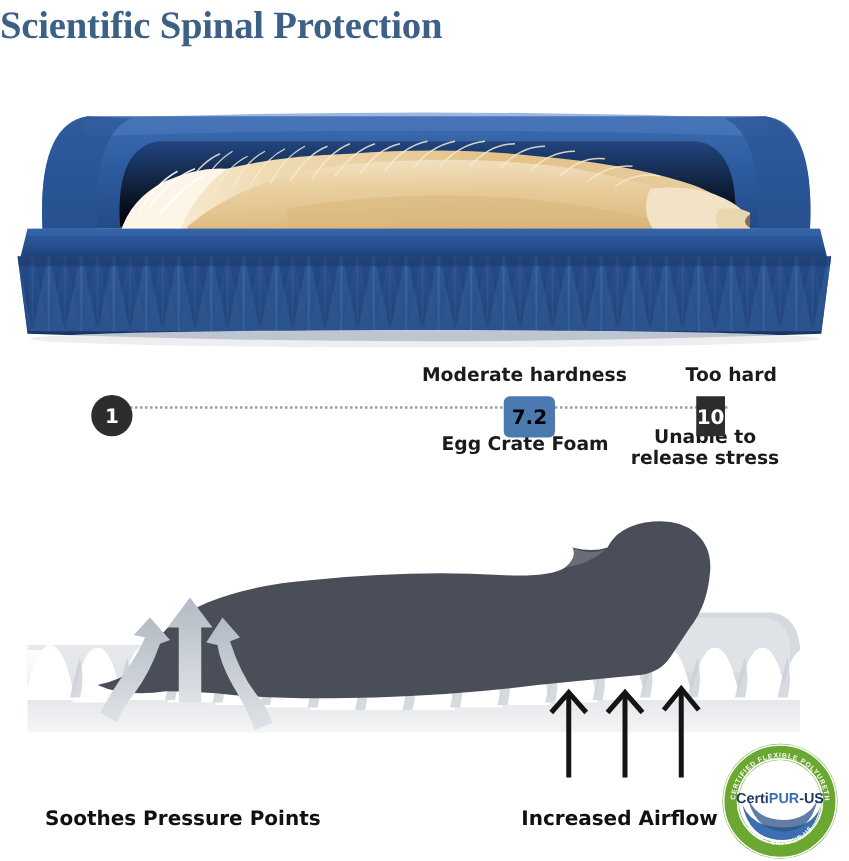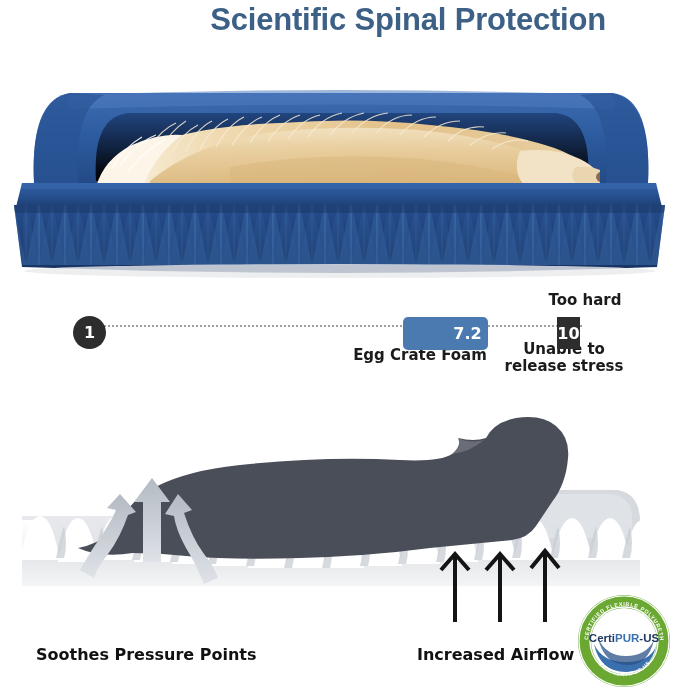--- a/index.html
+++ b/index.html
@@ -3,23 +3,23 @@
 <meta charset="utf-8">
 <style>
   html,body{margin:0;padding:0;background:#fff;}
   body{
     width:679px;height:689px;position:relative;overflow:hidden;
     font-family:"Liberation Sans","DejaVu Sans",sans-serif;
     background:#ffffff;
   }
   
   .title{
-    position:absolute;left:0;top:2px;width:606px;text-align:right;
+    position:absolute;left:0;top:2px;width:606px;text-align:left;
     font-size:31px;font-weight:bold;color:#3d6186;letter-spacing:-0.2px;
-    font-family:Liberation Sans, sans-serif;
+    font-family:Liberation Serif, serif;
   }
   
   .hero{position:absolute;left:0;top:55px;width:679px;height:230px;}
   .hero svg{display:block;width:679px;height:230px;}
   
   .scale{position:absolute;left:0;top:292px;width:679px;height:106px;}
   .sc-lab{
     position:absolute;font-size:15px;font-weight:bold;color:#1b1b1b;
     font-family:"DejaVu Sans",sans-serif;text-align:center;line-height:1.12;
   }
@@ -34,24 +34,23 @@
     border-top:2px dotted #9aa0a6;
   }
   .m1{
     position:absolute;left:73px;top:316px;width:33px;height:33px;border-radius:50%;
     background:#2d2d2d;color:#fff;font-size:16px;font-weight:bold;
     display:flex;align-items:center;justify-content:center;
     font-family:"DejaVu Sans",sans-serif;
   }
   .m2{
     position:absolute;left:403px;top:317px;width:41px;height:33px;border-radius:5px;
-    background:#4a7ab0;color:#ffffff;font-size:16px;font-weight:bold;
+    background:#4a7ab0;color:#000000;font-size:16px;font-weight:bold;
     display:flex;align-items:center;justify-content:center;
     font-family:"DejaVu Sans",sans-serif;
-    padding-left:44px;
   }
   .m3{
     position:absolute;left:557px;top:317px;width:23px;height:32px;
     background:#2d2d2d;color:#fff;font-size:16px;font-weight:bold;
     display:flex;align-items:center;justify-content:center;
     font-family:"DejaVu Sans",sans-serif;
   }
   
   .diagram{position:absolute;left:0;top:398px;width:679px;height:242px;}
   .diagram svg{display:block;width:679px;height:242px;}
@@ -176,20 +175,21 @@
       <rect x="10" y="148" width="660" height="70" fill="url(#eggcrate)"></rect>
       <rect x="10" y="148" width="660" height="70" fill="url(#eggcrate)" transform="translate(13,0)" opacity="0.5"></rect>
       <path d="M10 150 L670 150 L670 158 L10 158 Z" fill="#1a3663" opacity="0.5"></path>
     </g>
 
     <ellipse cx="340" cy="216" rx="316" ry="7" fill="#e9eaec" opacity="0.8"></ellipse>
   </svg>
 </div>
 
 <div class="scale">
+  <div class="sc-lab sc-topm">Moderate hardness</div>
   <div class="sc-lab sc-toph">Too hard</div>
 
   <div class="track"></div>
 
   <div class="sc-lab sc-botm">Egg Crate Foam</div>
   <div class="sc-lab sc-both">
     <span>Unable to</span><br>
     <span>release stress</span>
   </div>
 </div>

